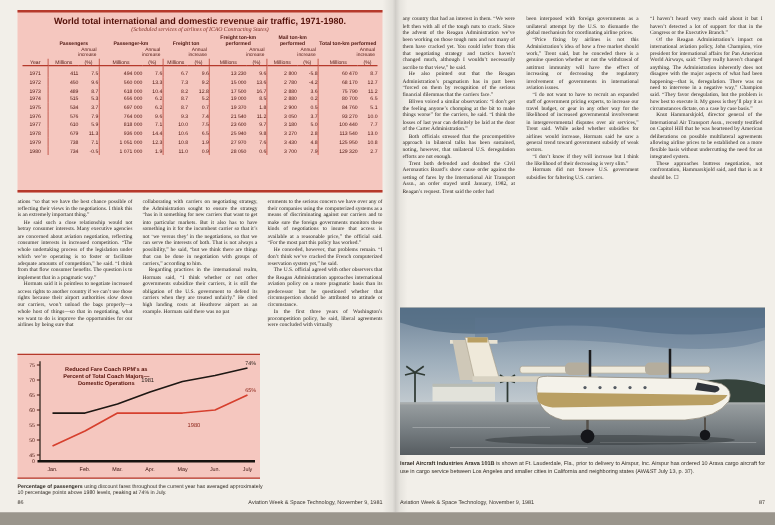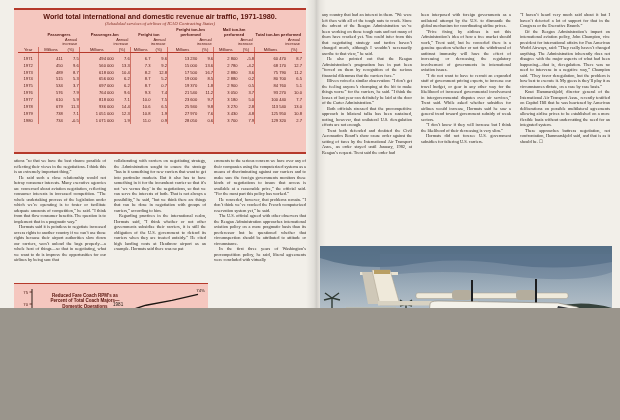--- a/index.html
+++ b/index.html
@@ -1,16 +1,16 @@
 <!DOCTYPE html>
 <html><head>
 <meta charset="utf-8">
 <style>
   html,body{margin:0;padding:0;background:#9a958c;}
-  .stage{position:relative;width:620px;height:308px;background:#f2efe9;overflow:hidden;
+  .stage{position:relative;width:620px;height:410px;background:#f2efe9;overflow:hidden;
          font-family:"Liberation Serif",serif;color:#27211c;}
   .gutter{position:absolute;left:306px;top:0;width:20px;height:100%;
           background:linear-gradient(90deg,rgba(0,0,0,0) 0%,rgba(0,0,0,.07) 40%,rgba(0,0,0,.14) 52%,rgba(0,0,0,.05) 70%,rgba(0,0,0,0) 100%);}
   
   .table-panel{position:absolute;left:14px;top:8px;width:292px;height:146px;background:#f5c7bf;
                border-top:2px solid #b5392b;border-bottom:2px solid #b5392b;box-sizing:border-box;padding:3px 4px 2px;}
   .t-title{font-family:"Liberation Sans",sans-serif;font-weight:bold;font-size:7.2px;line-height:8px;
            text-align:center;color:#551109;}
   .t-sub{font-style:italic;font-size:4.6px;line-height:5.4px;text-align:center;color:#7c2a20;}
   table.traffic{width:100%;border-collapse:collapse;table-layout:fixed;margin-top:2px;

